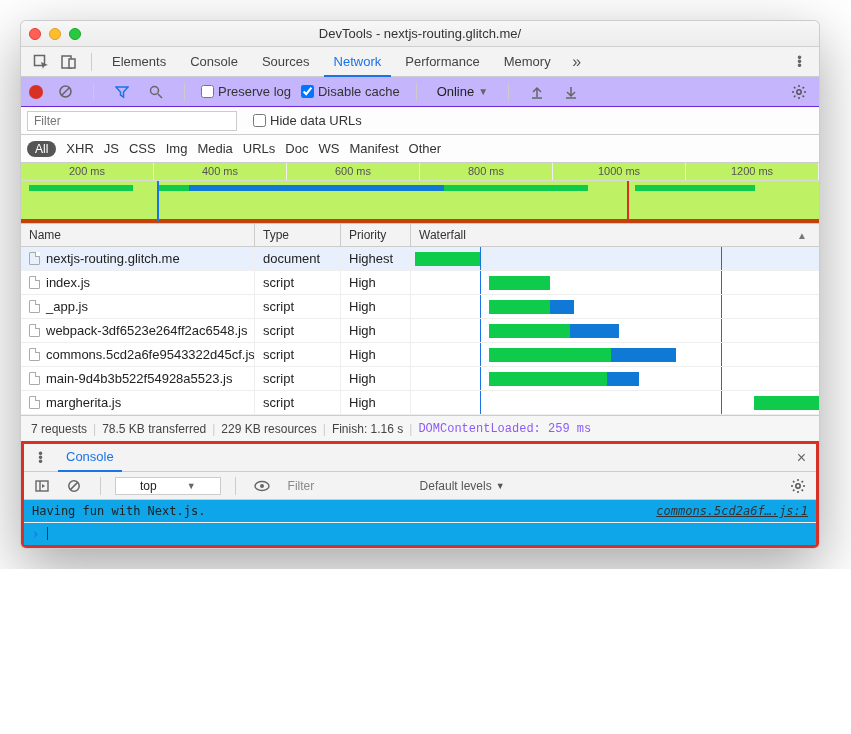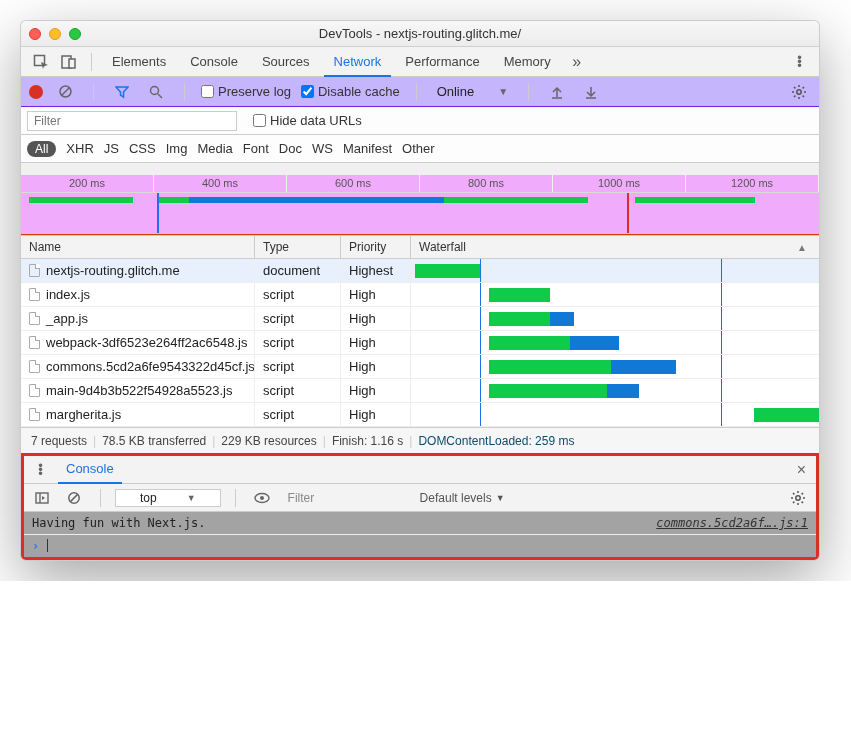--- a/index.html
+++ b/index.html
@@ -53,40 +53,40 @@
   .tabs > .spacer{flex:1;}
   .toolbar {
     display:flex; align-items:center; height:30px;
     background:#c4b5fd; border-bottom:1px solid #6d28d9;
     padding:0 8px; gap:10px;
   }
   .rec-dot{width:14px;height:14px;border-radius:50%;background:#d93025;}
   .filter-funnel{color:#1a73e8;}
   .checkbox-label{display:flex;align-items:center;gap:4px;color:#333;font-size:13px;}
   .checkbox-label input{margin:0;}
-  .select-box{display:flex;align-items:center;gap:24px;color:#222;padding:0 4px;}
+  .select-box{display:flex;align-items:center;gap:4px;color:#222;padding:0 4px;}
   .select-box .caret{color:#666;font-size:10px;}
   .toolbar .spacer{flex:1;}
   .filter-row{
     display:flex;align-items:center;height:28px;background:#fdfdfd;border-bottom:1px solid #ccc;
     padding:0 6px;gap:16px;
   }
   .filter-input{
     width:210px;height:20px;border:1px solid #ccc;padding:2px 6px;font-size:12px;color:#888;
     background:#fff;
   }
   .type-filters{
     display:flex;align-items:center;height:28px;background:#fdfdfd;border-bottom:1px solid #ccc;
     padding:0 6px;gap:10px;color:#333;font-size:13px;
   }
   .type-filters .pill{
     background:#555;color:#fff;border-radius:9px;padding:1px 8px;font-size:12px;
   }
   .overview{
-    height:60px;background:#f0abfc;border-bottom:1px solid #c2410c;position:relative;margin-top:12px;
+    height:60px;background:#bef264;border-bottom:4px solid #c2410c;position:relative;
   }
   .ticks{display:flex;height:18px;border-bottom:1px solid #dadada;font-size:11px;color:#555;}
   .ticks div{flex:1;text-align:center;border-right:1px solid #f0f0f0;padding-top:2px;}
   .ov-area{position:relative;height:40px;}
   .ov-bar{position:absolute;height:6px;top:4px;background:#0ecb4c;}
   .ov-bar.blue{background:#1079d6;}
   .ov-marker{position:absolute;top:0;bottom:0;width:2px;}
   .ov-marker.blue{background:#1a73e8;}
   .ov-marker.red{background:#d93025;}
   .table-header{
@@ -111,37 +111,37 @@
   .wf-marker.blue{background:#1a73e8;}
   .wf-marker.red{background:#d93025;}
   .wf-bar{position:absolute;height:14px;top:5px;}
   .wf-bar.green{background:#0ecb4c;}
   .wf-bar.blue{background:#1079d6;}
   .status-bar{
     display:flex;align-items:center;height:26px;background:#f6f6f6;border-top:1px solid #ccc;
     padding:0 10px;gap:6px;font-size:12px;color:#444;
   }
   .status-bar .sep{color:#ccc;}
-  .status-bar .link{color:#0c4a6e;}
+  .status-bar .link{color:#8b5cf6;font-family:Liberation Mono, monospace;}
   .console-box{border:3px solid #d93025;margin:0;}
   .console-tabs{
     display:flex;align-items:center;height:28px;background:#f3f3f3;border-bottom:1px solid #ccc;
     padding:0 4px;gap:6px;
   }
   .console-tabs .ctab{padding:0 8px;height:28px;line-height:26px;color:#1a73e8;border-bottom:2px solid #1a73e8;font-size:13px;}
   .console-tabs .close{margin-left:auto;margin-right:6px;color:#666;font-size:16px;cursor:pointer;}
   .console-toolbar{
     display:flex;align-items:center;height:28px;background:#f3f3f3;border-bottom:1px solid #ccc;
     padding:0 6px;gap:8px;
   }
   .ctx-select{display:flex;align-items:center;gap:30px;border:1px solid #ccc;background:#fff;padding:1px 24px;font-size:12px;}
   .console-toolbar .cfilter{flex:0 0 130px;color:#888;font-size:12px;padding:2px 6px;}
   .console-toolbar .levels{color:#555;font-size:12px;display:flex;align-items:center;gap:4px;}
   .console-body{
-    background:#a3a3a3;font-family:Menlo,Consolas,monospace;font-size:12px;text-align:center;
+    background:#0ea5e9;font-family:Menlo,Consolas,monospace;font-size:12px;text-align:center;
   }
   .console-line{display:flex;padding:4px 8px;border-bottom:1px solid #eee;}
   .console-line .src{margin-left:auto;text-decoration:underline;color:#333;font-style:italic;}
   .console-prompt{display:flex;padding:4px 8px;color:#1a73e8;}
   .console-prompt::before{content:"›";color:#1a73e8;margin-right:6px;font-weight:bold;}
   .console-prompt .cursor{display:inline-block;width:1px;height:13px;background:#333;margin-left:2px;}
   .kebab{display:inline-block;line-height:4px;letter-spacing:-1px;}
   svg{display:block;}
 </style>
 </head>
@@ -249,21 +249,21 @@
       </label>
   </div>
 
   <div class="type-filters">
     <span class="pill">All</span>
     <span>XHR</span>
     <span>JS</span>
     <span>CSS</span>
     <span>Img</span>
     <span>Media</span>
-    <span>Font</span>
+    <span>URLs</span>
     <span>Doc</span>
     <span>WS</span>
     <span>Manifest</span>
     <span>Other</span>
   </div>
 
   <div class="overview">
     <div class="ticks">
       <div>200 ms</div>
       <div>400 ms</div>

